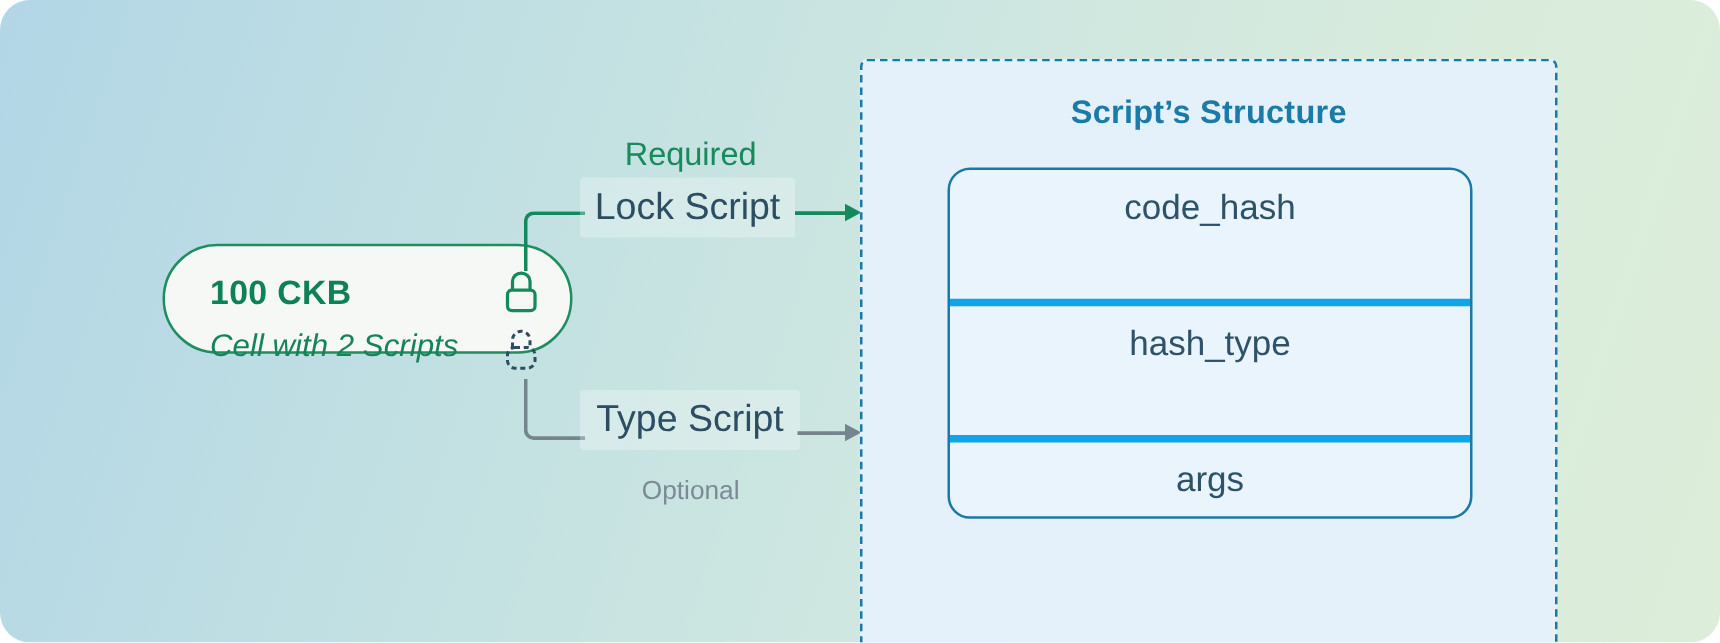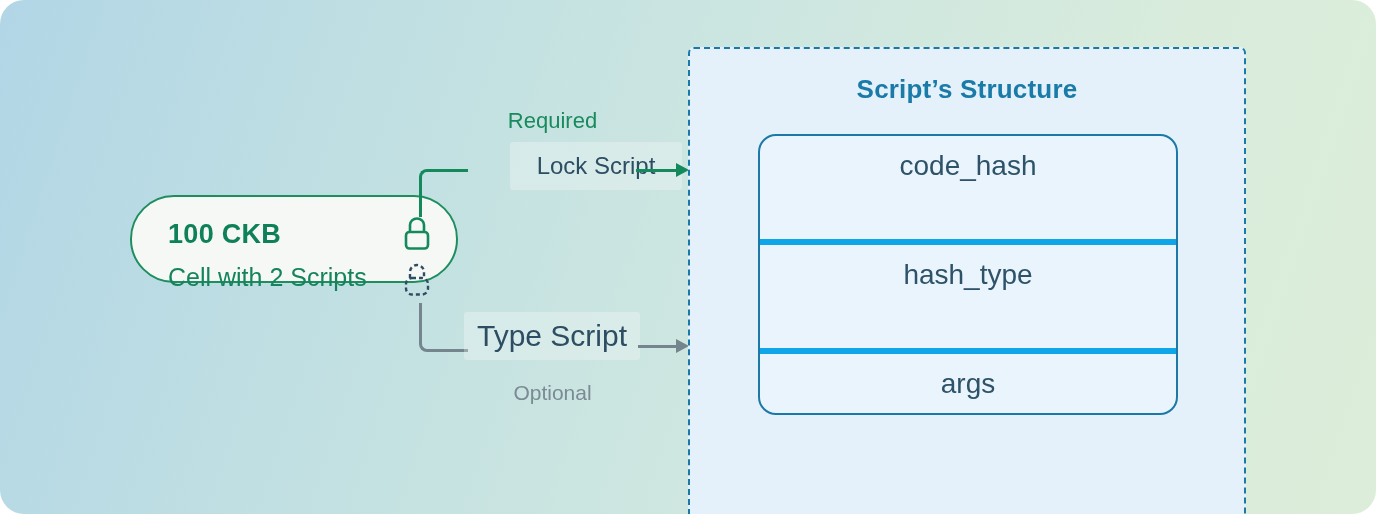--- a/index.html
+++ b/index.html
@@ -16,21 +16,21 @@
     position:absolute;left:130px;top:195px;width:328px;height:88px;
     background:#f6f8f6;border:2px solid #1e8e5f;border-radius:62px;
     box-sizing:border-box;
   }
   .cell-amount{
     position:absolute;left:36px;top:22px;
     font-size:27px;font-weight:bold;color:#0e8159;letter-spacing:.3px;
   }
   .cell-label{
     position:absolute;left:36px;top:66px;
-    font-size:25px;color:#15845c;
+    font-size:25px;color:#15845c;font-style:italic;
   }
   .lock-icon{position:absolute;right:22px;top:17px;width:34px;height:40px;}
   .dashed-lock-icon{position:absolute;right:22px;top:63px;width:34px;height:40px;}
 
   
   .elbow-lock{
     position:absolute;left:419px;top:169px;width:46px;height:45px;
     border-left:3px solid #148a5c;border-top:3px solid #148a5c;
     border-top-left-radius:8px;
   }
@@ -42,26 +42,26 @@
   .arrow-line-green{position:absolute;left:636px;top:169px;width:42px;height:3px;background:#148a5c;}
   .arrow-head-green{position:absolute;left:676px;top:163px;width:0;height:0;
     border-left:13px solid #148a5c;border-top:7.5px solid transparent;border-bottom:7.5px solid transparent;}
   .arrow-line-gray{position:absolute;left:638px;top:345px;width:40px;height:3px;background:#74858e;}
   .arrow-head-gray{position:absolute;left:676px;top:339px;width:0;height:0;
     border-left:13px solid #74858e;border-top:7.5px solid transparent;border-bottom:7.5px solid transparent;}
 
   
   .required-label{
     position:absolute;left:470px;top:108px;width:165px;text-align:center;
-    font-size:22px;color:#188a5c;
+    font-size:26px;color:#188a5c;
   }
   .lock-script-label{
     position:absolute;left:464px;top:142px;width:172px;height:48px;line-height:48px;
-    text-align:center;font-size:24px;color:#2d4d63;
-    background:rgba(255,255,255,0.28);border-radius:3px;margin-left:46px;
+    text-align:center;font-size:30px;color:#2d4d63;
+    background:rgba(255,255,255,0.28);border-radius:3px;
   }
   .type-script-label{
     position:absolute;left:464px;top:312px;width:176px;height:48px;line-height:48px;
     text-align:center;font-size:30px;color:#2d4d63;
     background:rgba(255,255,255,0.28);border-radius:3px;
   }
   .optional-label{
     position:absolute;left:470px;top:381px;width:165px;text-align:center;
     font-size:21px;color:#7b8a94;
   }

